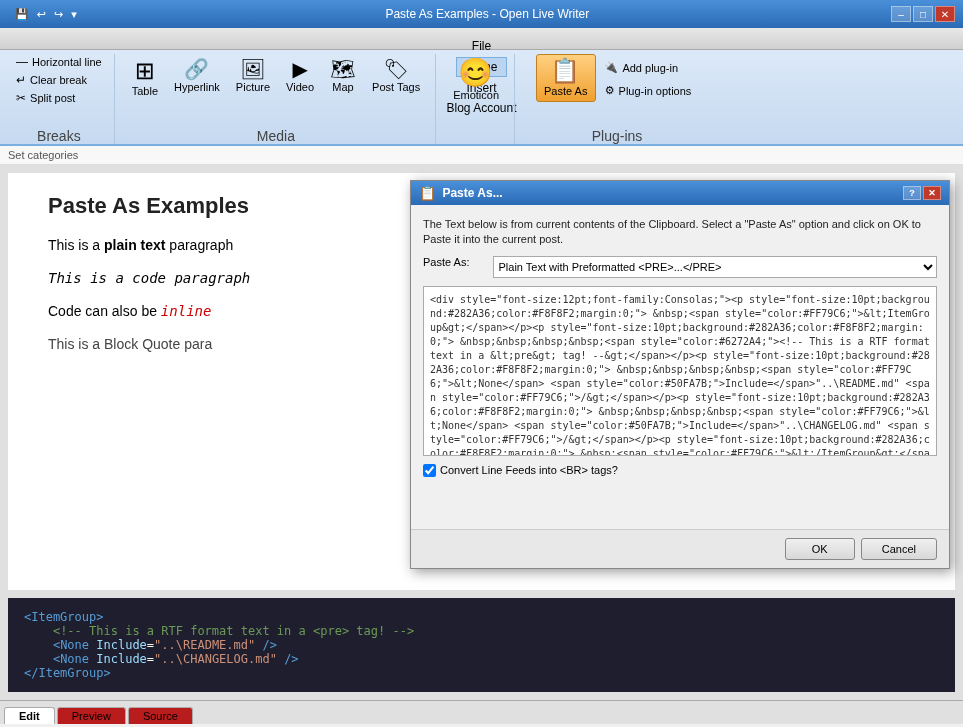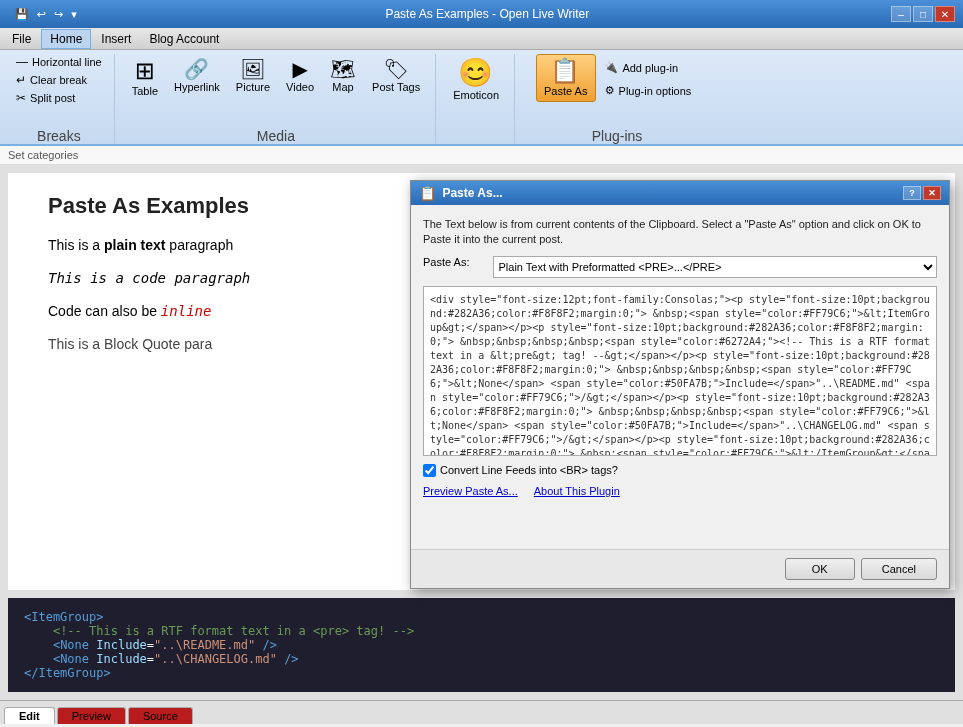--- a/index.html
+++ b/index.html
@@ -21,20 +21,21 @@
 
     
     .menu-bar {
       background: linear-gradient(to bottom, #e8e8e8, #d0d0d0);
       height: 22px;
       display: flex;
       align-items: center;
       border-bottom: 1px solid #aaa;
       padding: 9px 4px;
       gap: 2px;
+      flex-direction: column;
     }
     .menu-item { padding: 2px 8px; font-size: 12px; cursor: pointer; }
     .menu-item:hover, .menu-item.active { background: #c0d8f0; border: 1px solid #7ab0e0; }
     .menu-item.active { background: #bbd4f0; }
 
     
     .ribbon {
       background: linear-gradient(to bottom, #dce9f8, #c5d9f0);
       border-bottom: 2px solid #7ab0e0;
       display: flex;
@@ -426,23 +427,19 @@
       </select>
     </div>
 
     <div class="text-preview" style="font-family:Consolas,monospace; font-size:10px; white-space:pre-wrap; word-break:break-all;">&lt;div style="font-size:12pt;font-family:Consolas;"&gt;&lt;p style="font-size:10pt;background:#282A36;color:#F8F8F2;margin:0;"&gt; &amp;nbsp;&lt;span style="color:#FF79C6;"&gt;&amp;lt;ItemGroup&amp;gt;&lt;/span&gt;&lt;/p&gt;&lt;p style="font-size:10pt;background:#282A36;color:#F8F8F2;margin:0;"&gt; &amp;nbsp;&amp;nbsp;&amp;nbsp;&amp;nbsp;&lt;span style="color:#6272A4;"&gt;&lt;!-- This is a RTF format text in a &amp;lt;pre&amp;gt; tag! --&amp;gt;&lt;/span&gt;&lt;/p&gt;&lt;p style="font-size:10pt;background:#282A36;color:#F8F8F2;margin:0;"&gt; &amp;nbsp;&amp;nbsp;&amp;nbsp;&amp;nbsp;&lt;span style="color:#FF79C6;"&gt;&amp;lt;None&lt;/span&gt; &lt;span style="color:#50FA7B;"&gt;Include=&lt;/span&gt;"..\README.md" &lt;span style="color:#FF79C6;"&gt;/&amp;gt;&lt;/span&gt;&lt;/p&gt;&lt;p style="font-size:10pt;background:#282A36;color:#F8F8F2;margin:0;"&gt; &amp;nbsp;&amp;nbsp;&amp;nbsp;&amp;nbsp;&lt;span style="color:#FF79C6;"&gt;&amp;lt;None&lt;/span&gt; &lt;span style="color:#50FA7B;"&gt;Include=&lt;/span&gt;"..\CHANGELOG.md" &lt;span style="color:#FF79C6;"&gt;/&amp;gt;&lt;/span&gt;&lt;/p&gt;&lt;p style="font-size:10pt;background:#282A36;color:#F8F8F2;margin:0;"&gt; &amp;nbsp;&lt;span style="color:#FF79C6;"&gt;&amp;lt;/ItemGroup&amp;gt;&lt;/span&gt;&lt;/p&gt;&lt;/div&gt;</div>
 
     <div class="convert-line">
       <input type="checkbox" checked="" style="">
       <label>Convert Line Feeds into &lt;BR&gt; tags?</label>
     </div>
 
-    <div class="dialog-links">
-      <span class="dialog-link">Preview Paste As...</span>
-      <span class="dialog-link">About This Plugin</span>
-    </div>
   </div>
 
   <div class="dialog-footer">
     <button class="dialog-action-btn">OK</button>
     <button class="dialog-action-btn">Cancel</button>
   </div>
 </div>
 
 </body></html>

